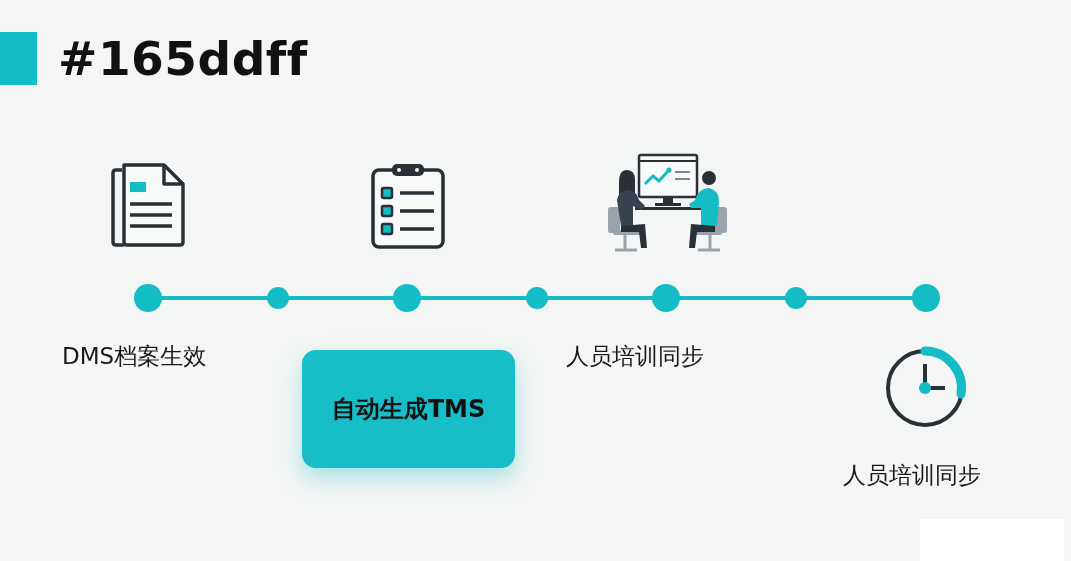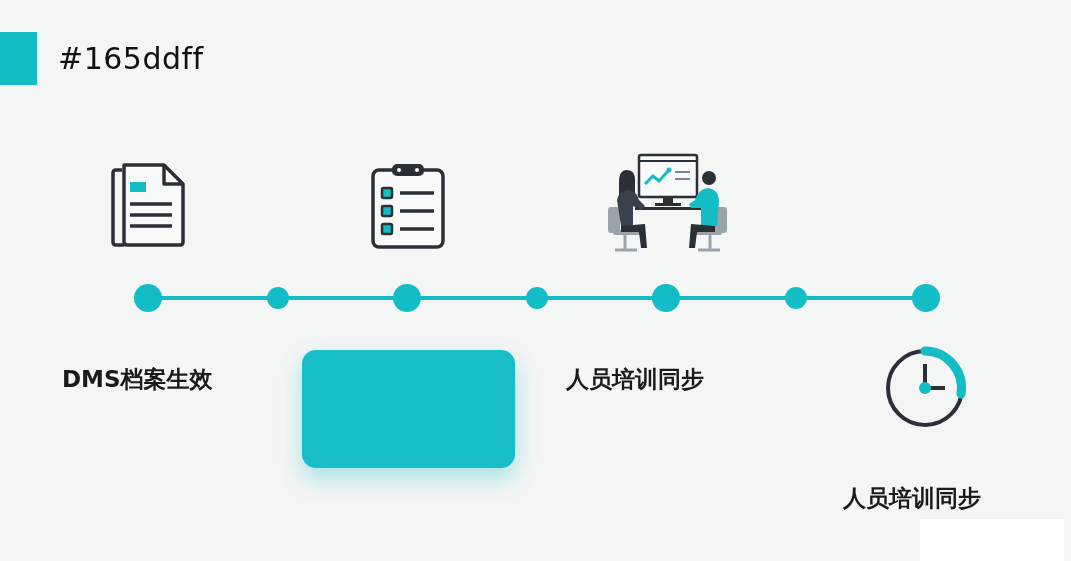--- a/index.html
+++ b/index.html
@@ -1,24 +1,24 @@
 <!DOCTYPE html>
 <html><head>
 <meta charset="utf-8">
 <style>
   html,body{margin:0;padding:0;}
   body{width:1071px;height:561px;background:#f4f5f5;position:relative;overflow:hidden;font-family:"DejaVu Sans","Liberation Sans",sans-serif;color:#111;}
   .accent-block{position:absolute;left:0;top:32px;width:37px;height:53px;background:#14bcc6;}
-  .title{position:absolute;left:58px;top:34px;font-size:30px;font-weight:normal;letter-spacing:0.5px;color:#111;line-height:50px;}
+  .title{position:absolute;left:58px;top:34px;font-size:47px;font-weight:bold;letter-spacing:0.5px;color:#111;line-height:50px;}
   .icon{position:absolute;}
   .timeline-line{position:absolute;left:148px;top:296px;width:778px;height:4px;background:#14bcc6;}
   .dot{position:absolute;border-radius:50%;background:#14bcc6;}
   .dot.big{width:28px;height:28px;top:284px;}
   .dot.small{width:22px;height:22px;top:287px;}
-  .label{position:absolute;font-size:23px;font-weight:bold;color:#1a1a1a;white-space:nowrap;margin-top:23px;}
+  .label{position:absolute;font-size:23px;font-weight:normal;color:#1a1a1a;white-space:nowrap;}
   .highlight-card{position:absolute;left:302px;top:350px;width:213px;height:118px;background:#17bdc7;border-radius:14px;box-shadow:0 10px 22px rgba(23,189,199,0.35);display:flex;flex-direction:column;align-items:center;justify-content:center;}
   .highlight-card span{font-size:24px;font-weight:bold;color:#111;line-height:36px;}
   .white-patch{position:absolute;left:920px;top:519px;width:144px;height:42px;background:#ffffff;}
 </style>
 </head>
 <body>
 
 <div class="accent-block"></div>
 <div class="title">#165ddff</div>
 
@@ -88,20 +88,21 @@
 <div class="dot small" style="left:267px;"></div>
 <div class="dot big" style="left:393px;"></div>
 <div class="dot small" style="left:526px;"></div>
 <div class="dot big" style="left:652px;"></div>
 <div class="dot small" style="left:785px;"></div>
 <div class="dot big" style="left:912px;"></div>
 
 <div class="label" style="left:62px;top:341px;">DMS档案生效</div>
 
 <div class="highlight-card">
+  <span>自动生成TMS</span>
 </div>
 
 <div class="label" style="left:566px;top:341px;">人员培训同步</div>
 
 <div class="icon" style="left:883px;top:344px;width:86px;height:86px;">
   <svg width="86" height="86" viewBox="0 0 86 86">
     <circle cx="42" cy="44" r="37" fill="none" stroke="#2b2f36" stroke-width="4"></circle>
     <path d="M42 7 A37 37 0 0 1 78 50" fill="none" stroke="#14bcc6" stroke-width="9" stroke-linecap="round"></path>
     <line x1="42" y1="44" x2="42" y2="20" stroke="#2b2f36" stroke-width="4"></line>
     <line x1="42" y1="44" x2="62" y2="44" stroke="#2b2f36" stroke-width="4"></line>

